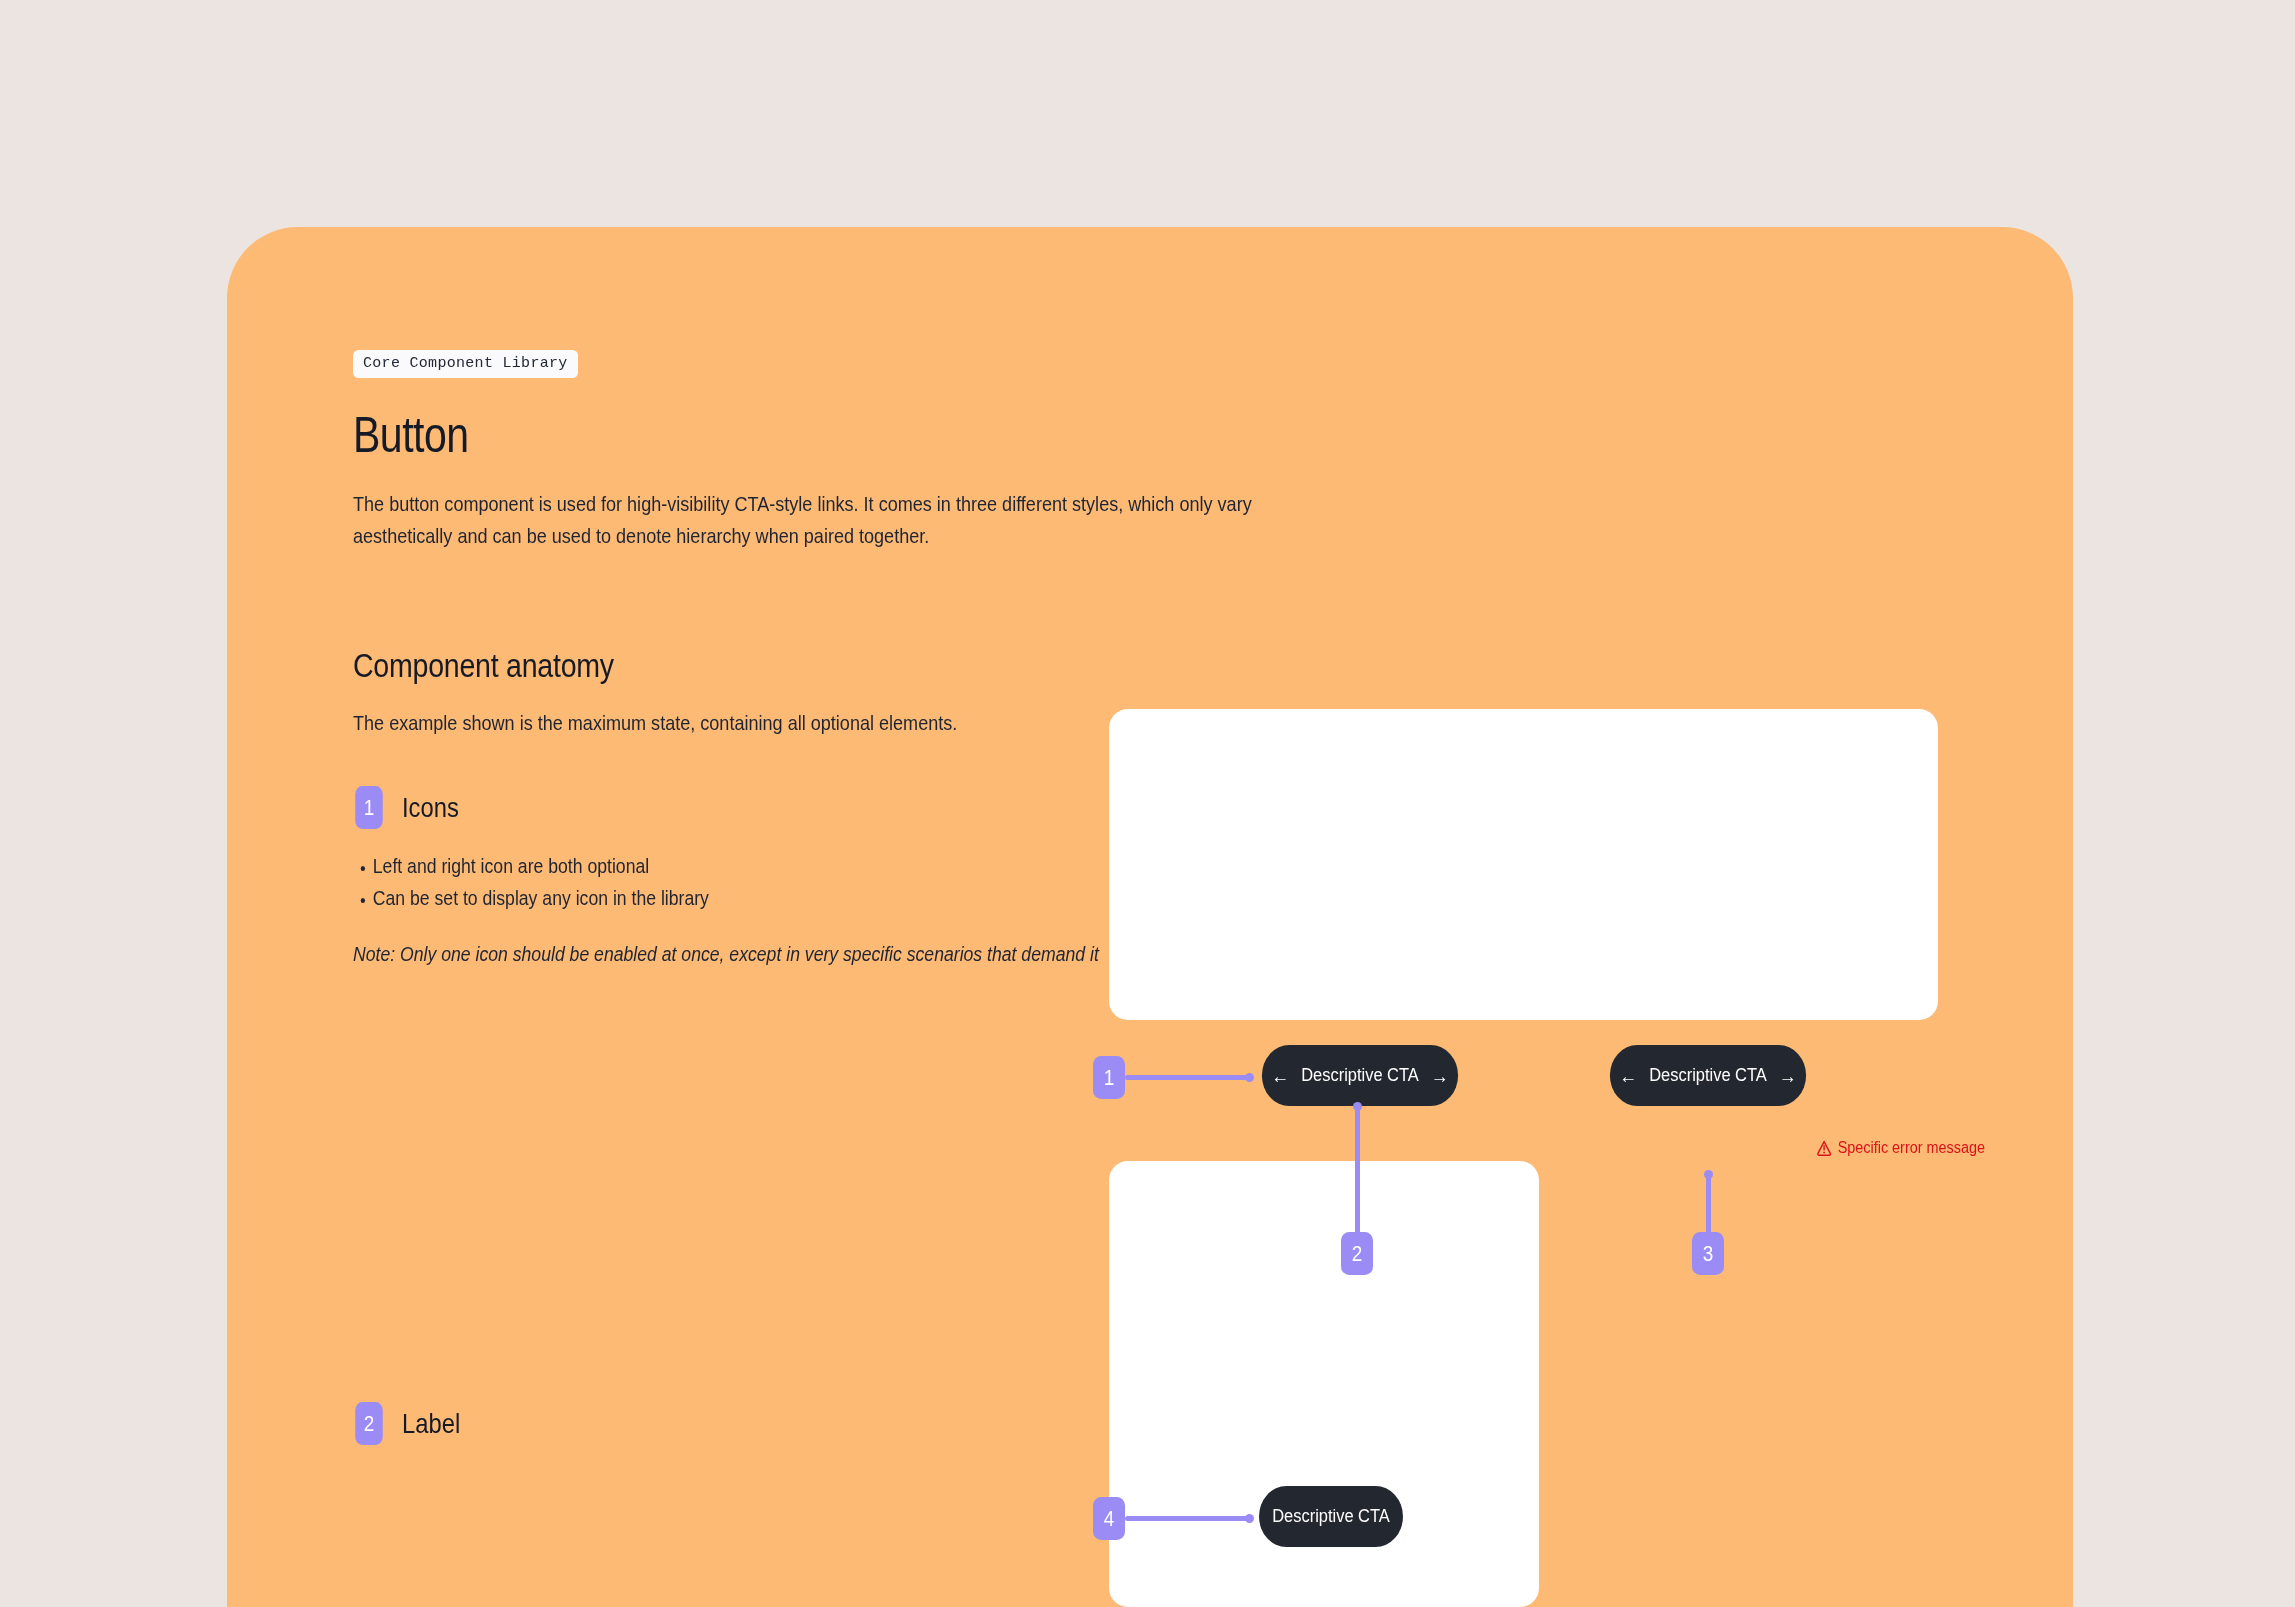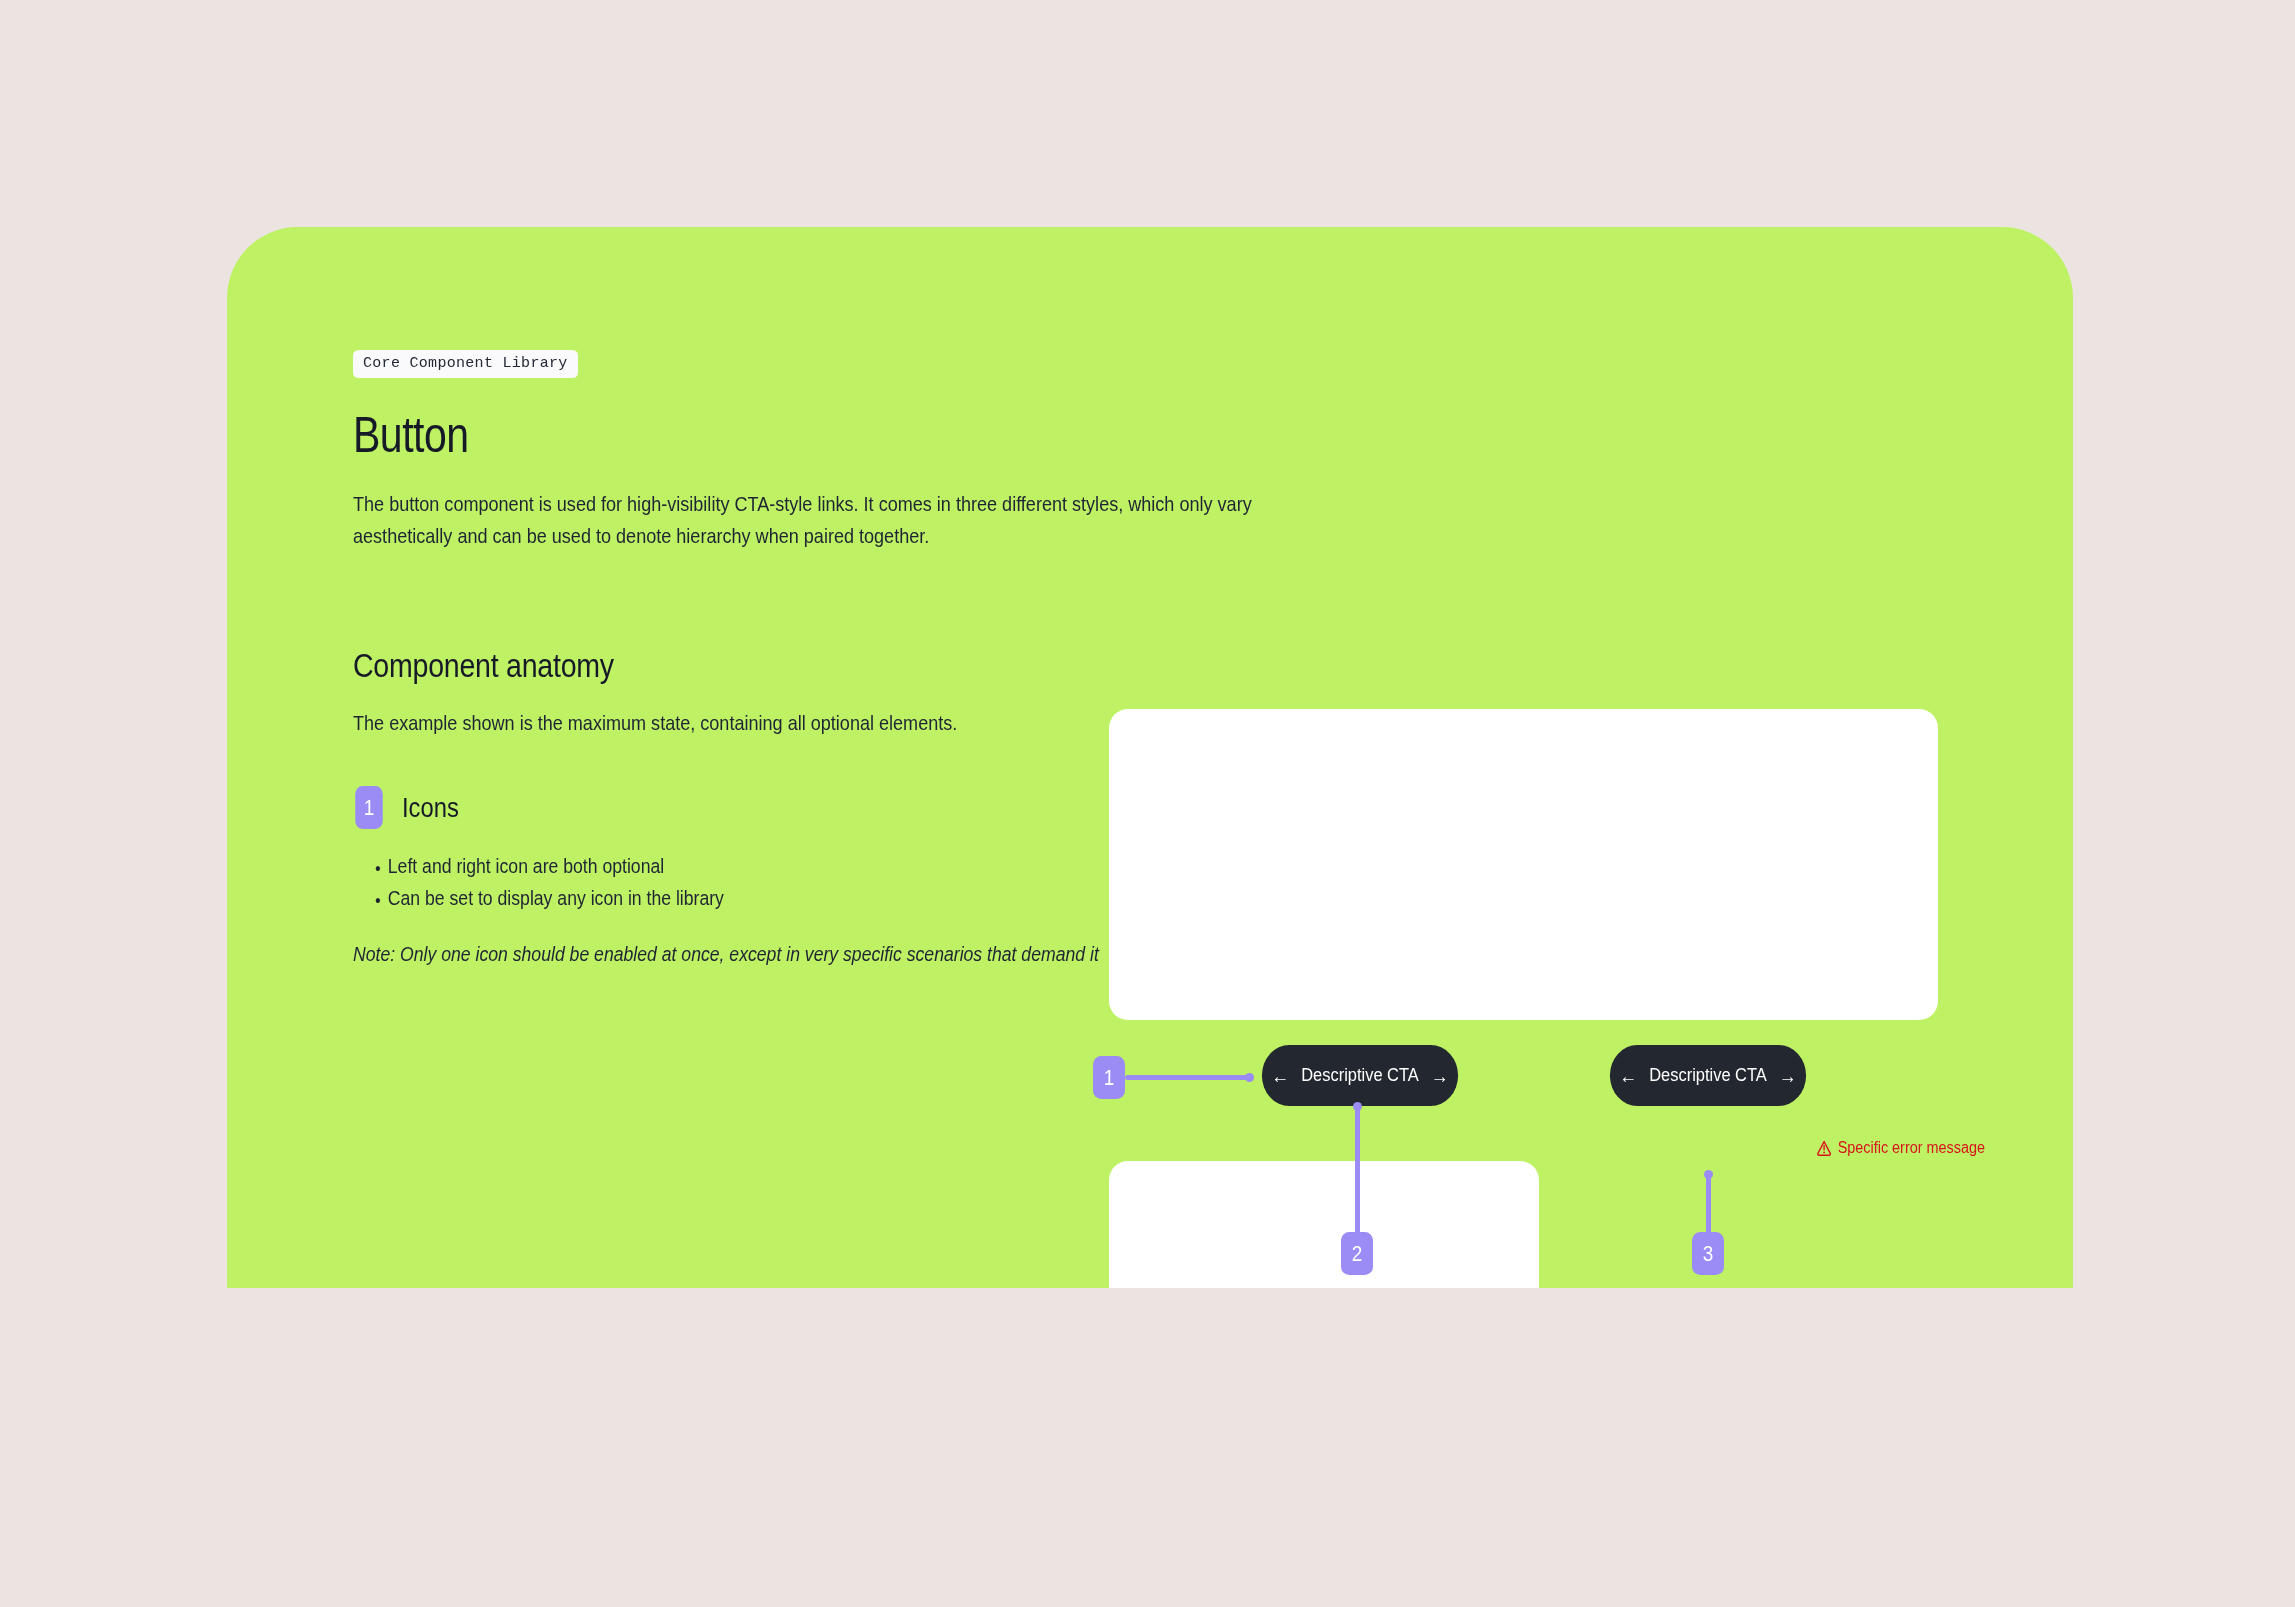--- a/index.html
+++ b/index.html
@@ -3,22 +3,22 @@
 <meta charset="utf-8">
 <style>
   html,body{margin:0;padding:0;}
   body{
     width:2295px;height:1608px;overflow:hidden;
     background:#ece4e1;
     font-family:"Liberation Sans", sans-serif;
     -webkit-font-smoothing:antialiased;
   }
   .panel{
-    position:absolute;left:227px;top:227px;width:1846px;height:1061px;
-    background:#bef264;
+    position:absolute;left:227px;top:227px;width:1846px;height:1381px;
+    background:#fdba74;
     border-radius:71px 71px 0 0;
     overflow:hidden;
   }
   .content{position:absolute;inset:0;}
 
   
   .chip{
     position:absolute;left:126px;top:123px;
     background:#fafafc;
     border-radius:5.5px;
@@ -56,21 +56,21 @@
     width:32px;height:43px;border-radius:8.3px;
     background:#9b8cf5;color:#ffffff;
     display:flex;align-items:center;justify-content:center;
     font-size:22px;line-height:1;
     transform:scaleX(.86);
   }
   .group-label{
     font-size:28px;color:#161a26;line-height:1;
     transform:scaleX(.85);transform-origin:left center;
   }
-  .bullets{margin:15px;padding:0;list-style:none;}
+  .bullets{margin:0;padding:0;list-style:none;}
   .bullets li{
     position:relative;padding-left:23px;
     font-size:20.5px;line-height:1.58;color:#1f2433;
     transform:scaleX(.86);transform-origin:left top;
     white-space:nowrap;
   }
   .bullets li::before{
     content:"";position:absolute;left:9px;top:16px;
     width:5px;height:5px;border-radius:50%;background:#1f2433;
   }

